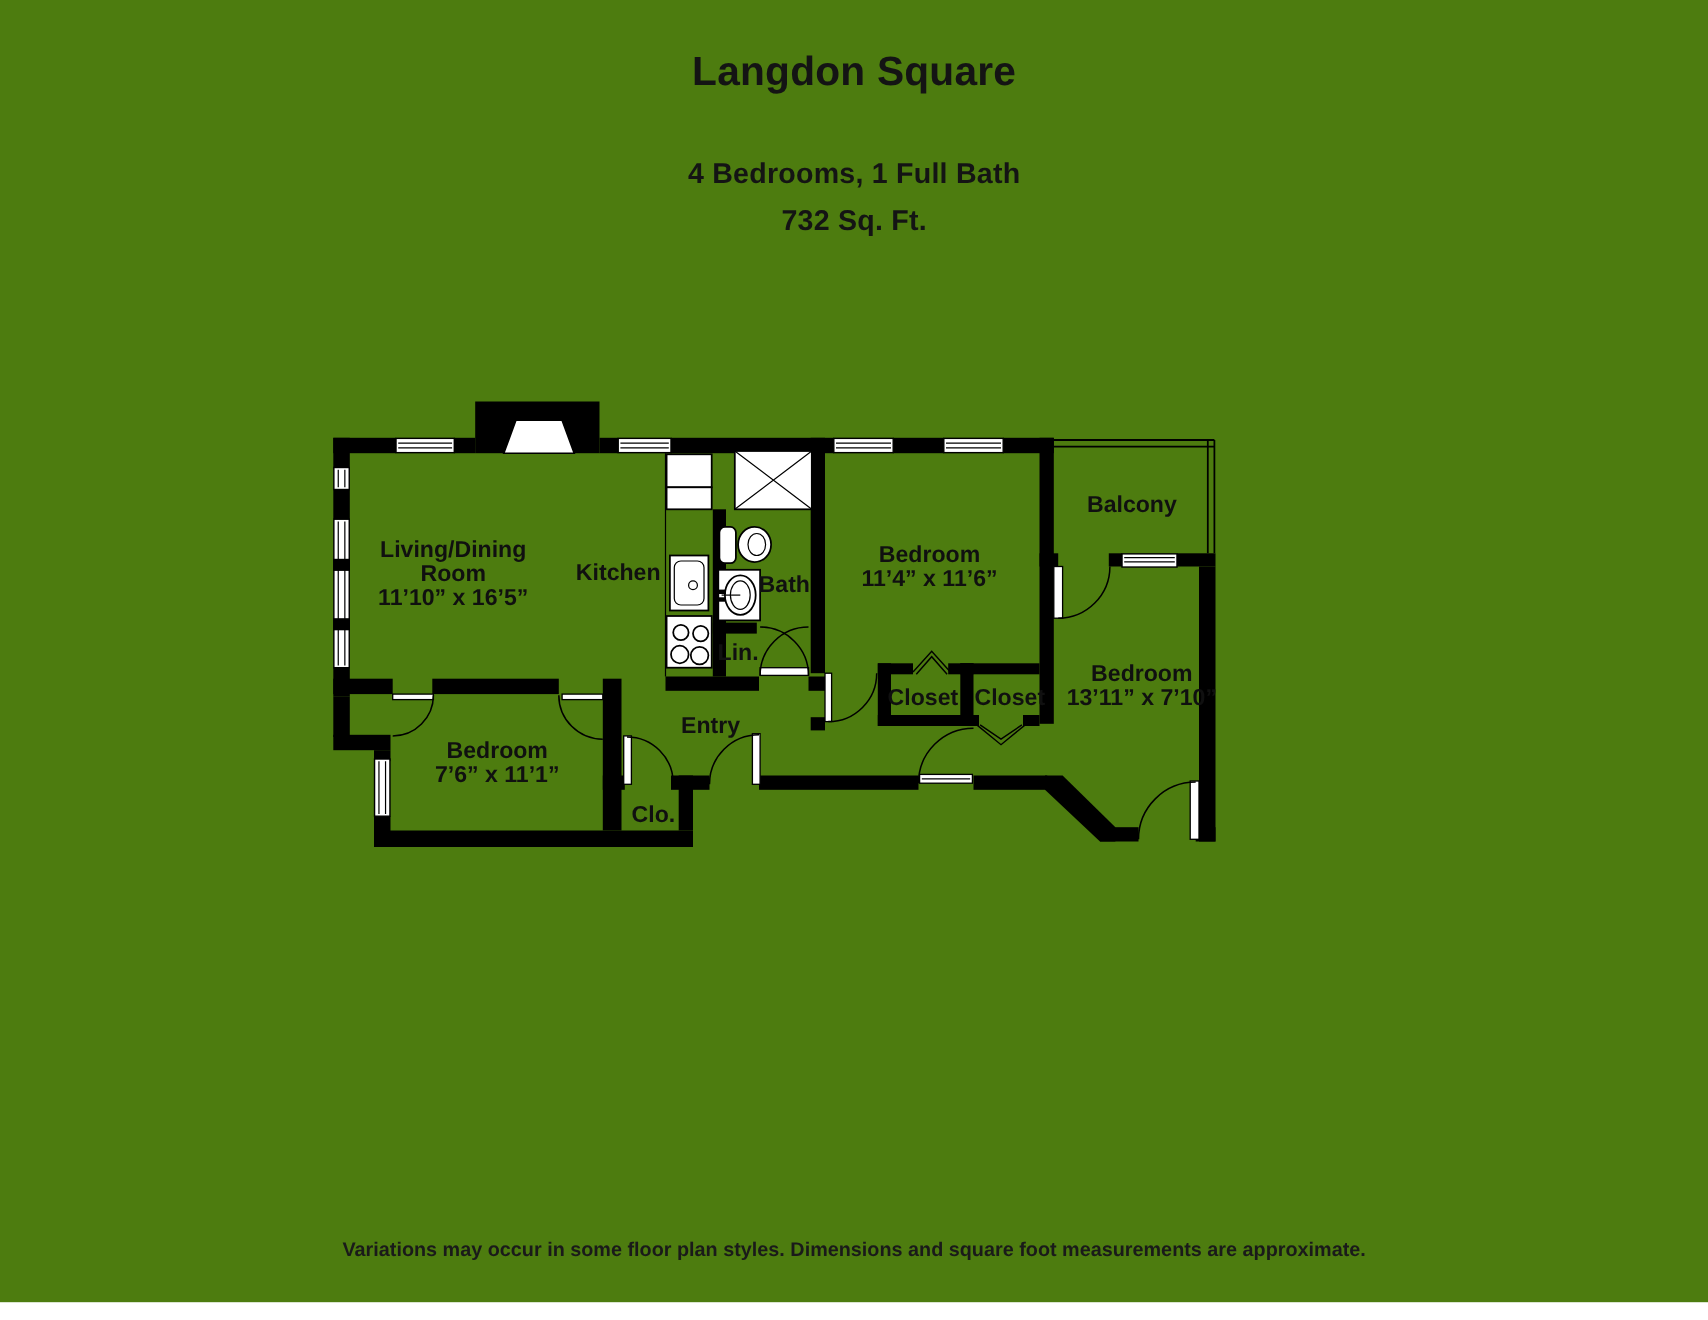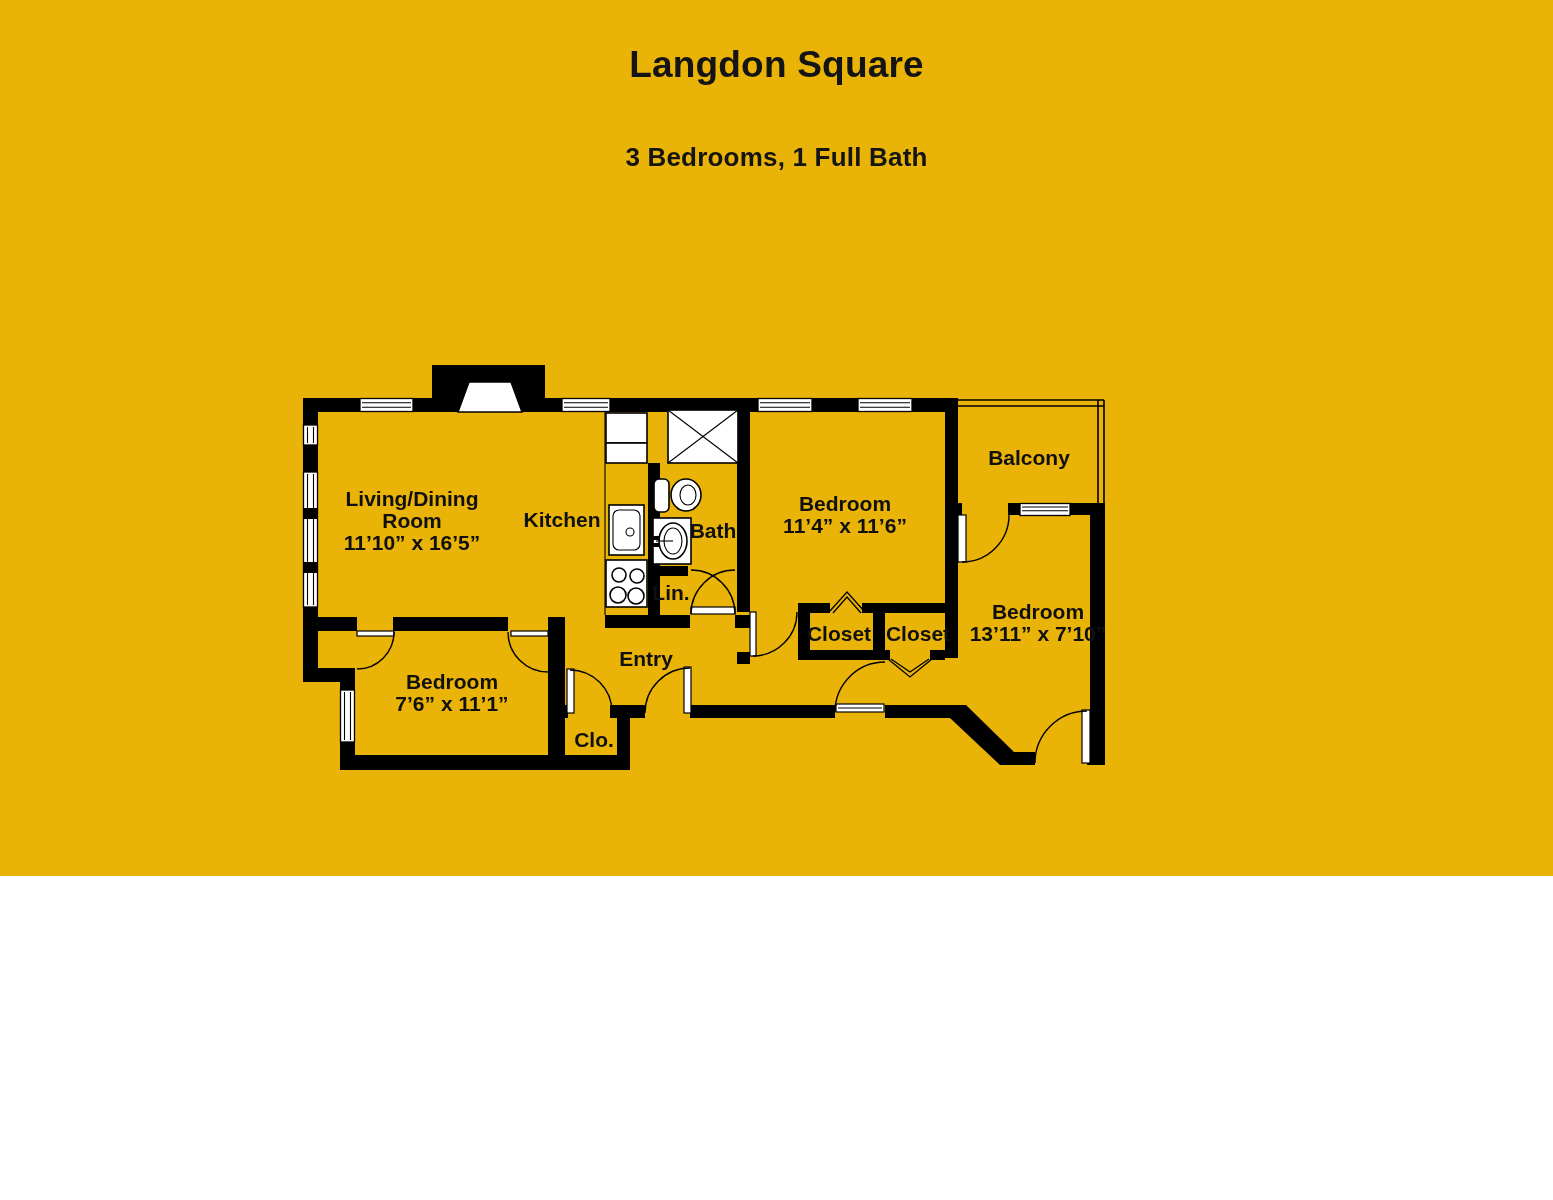--- a/index.html
+++ b/index.html
@@ -1,16 +1,16 @@
 <!DOCTYPE html>
 <html><head>
 <meta charset="utf-8">
 <style>
   html,body{margin:0;padding:0;background:#ffffff;}
-  .page{position:relative;width:1553px;height:876px;background:#eab308;overflow:hidden;
+  .page{position:relative;width:1553px;height:1184px;background:#4d7c0f;overflow:hidden;
         font-family:"Liberation Sans",sans-serif;color:#141414;}
   .hdr{position:absolute;left:0;width:100%;text-align:center;font-weight:bold;
        letter-spacing:0.2px;white-space:pre;}
   .hdr.title   {top:44px; font-size:37px;}
   .hdr.address {top:85px; font-size:26px;}
   .hdr.beds    {top:142px;font-size:26px;}
   .hdr.sqft    {top:185px;font-size:26px;}
   .footer{position:absolute;left:0;top:1126px;width:100%;text-align:center;
           font-weight:bold;font-size:18px;color:#1a1a1a;}
   .plan-wrap{position:absolute;left:298px;top:358px;width:814px;height:424px;}
@@ -26,21 +26,22 @@
   .bifold{fill:none;stroke:#000000;stroke-width:1.3;}
   .room-label{font-family:"Liberation Sans",sans-serif;font-weight:bold;font-size:21px;
               fill:#101010;text-anchor:middle;}
 </style>
 </head>
 <body>
 
 <div class="page">
 
   <div class="hdr title">Langdon Square</div>
-  <div class="hdr beds">3 Bedrooms, 1 Full Bath</div>
+  <div class="hdr beds">4 Bedrooms, 1 Full Bath</div>
+  <div class="hdr sqft">732 Sq. Ft.</div>
 
   <div class="plan-wrap">
     <svg width="814" height="424" viewBox="298 358 814 424">
 
       <g class="wall">
 
         <rect x="303" y="398" width="57" height="14"></rect>
         <rect x="413" y="398" width="19" height="14"></rect>
         <rect x="432" y="365" width="113" height="47"></rect>
         <rect x="545" y="398" width="17" height="14"></rect>
@@ -272,13 +273,14 @@
           <text x="1038" y="641" class="room-label">13’11” x 7’10”</text>
           <text x="452" y="689" class="room-label">Bedroom</text>
           <text x="452" y="711" class="room-label">7’6” x 11’1”</text>
           <text x="839" y="641" class="room-label">Closet</text>
           <text x="918" y="641" class="room-label">Closet</text>
           <text x="1029" y="465" class="room-label">Balcony</text>
         </g>
     </svg>
   </div>
 
+  <div class="footer">Variations may occur in some floor plan styles. Dimensions and square foot measurements are approximate.</div>
 </div>
 
 </body></html>

